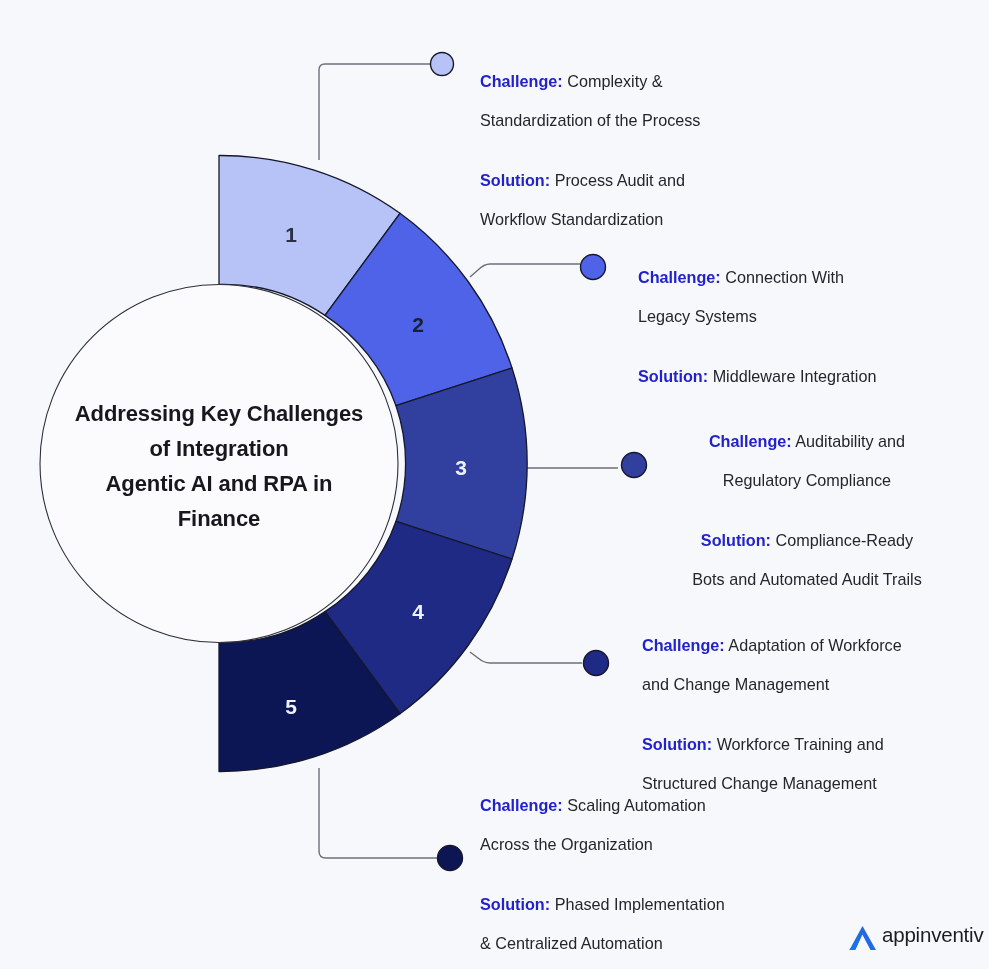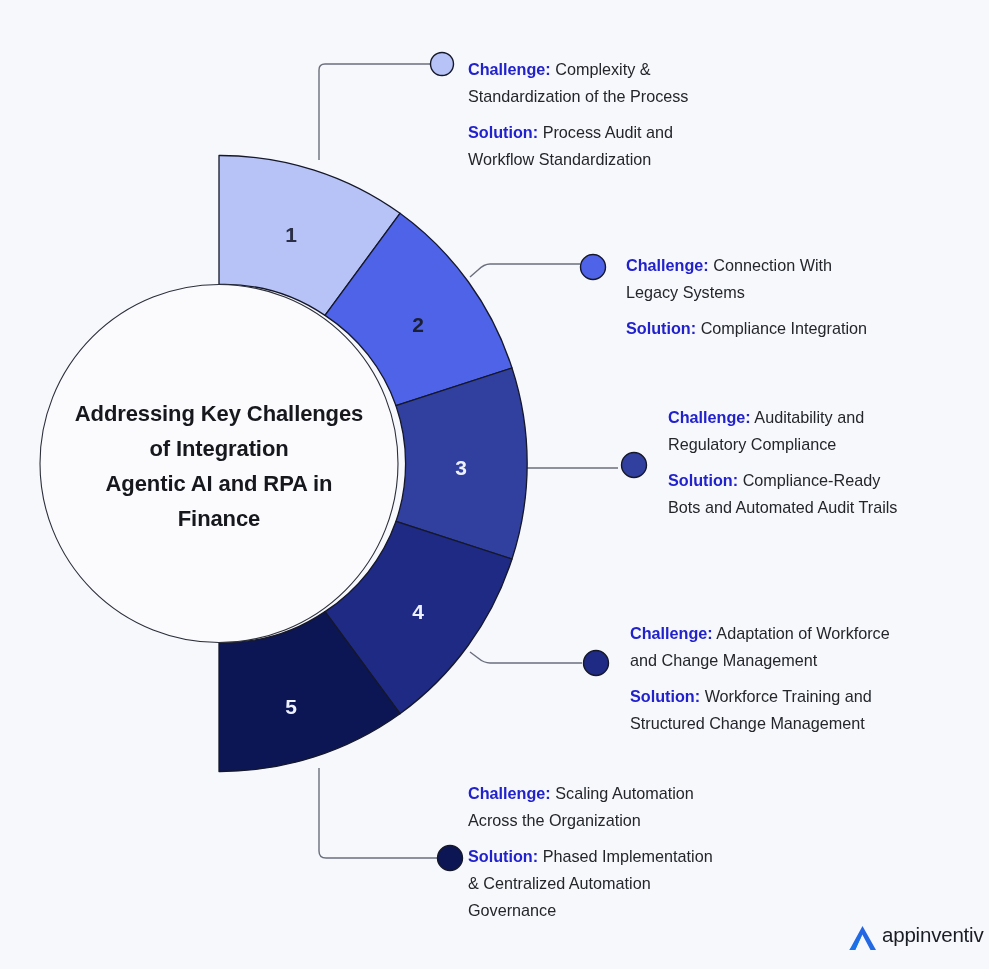--- a/index.html
+++ b/index.html
@@ -50,33 +50,33 @@
   }
 
   
   .callout {
     position: absolute;
     font-size: 16.2px;
     line-height: 27px;
     color: #24262b;
   }
   .callout p {
-    margin: 0;
+    margin: 12px;
   }
   .callout .gap {
     height: 9px;
   }
   .lbl {
     font-weight: 700;
     color: #2222cc;
   }
 
   .c1 { left: 468px; top: 56px;  width: 275px; }
   .c2 { left: 626px; top: 252px; width: 290px; }
-  .c3 { left: 668px; top: 404px; width: 278px; }
+  .c3 { left: 668px; top: 416px; width: 278px; text-align: center; }
   .c4 { left: 630px; top: 620px; width: 306px; }
   .c5 { left: 468px; top: 780px; width: 285px; }
 
   
   .logo {
     position: absolute;
     left: 846px;
     top: 938px;
     transform: translateY(-50%);
     display: flex;
@@ -143,21 +143,21 @@
     <p>Standardization of the Process</p>
     <div class="gap"></div>
     <p><span class="lbl">Solution:</span> <span>Process Audit and</span></p>
     <p>Workflow Standardization</p>
   </div>
 
   <div class="callout c2">
     <p><span class="lbl">Challenge:</span> <span>Connection With</span></p>
     <p>Legacy Systems</p>
     <div class="gap"></div>
-    <p><span class="lbl">Solution:</span> <span>Compliance Integration</span></p>
+    <p><span class="lbl">Solution:</span> <span>Middleware Integration</span></p>
   </div>
 
   <div class="callout c3">
     <p><span class="lbl">Challenge:</span> <span>Auditability and</span></p>
     <p>Regulatory Compliance</p>
     <div class="gap"></div>
     <p><span class="lbl">Solution:</span> <span>Compliance-Ready</span></p>
     <p>Bots and Automated Audit Trails</p>
   </div>
 

